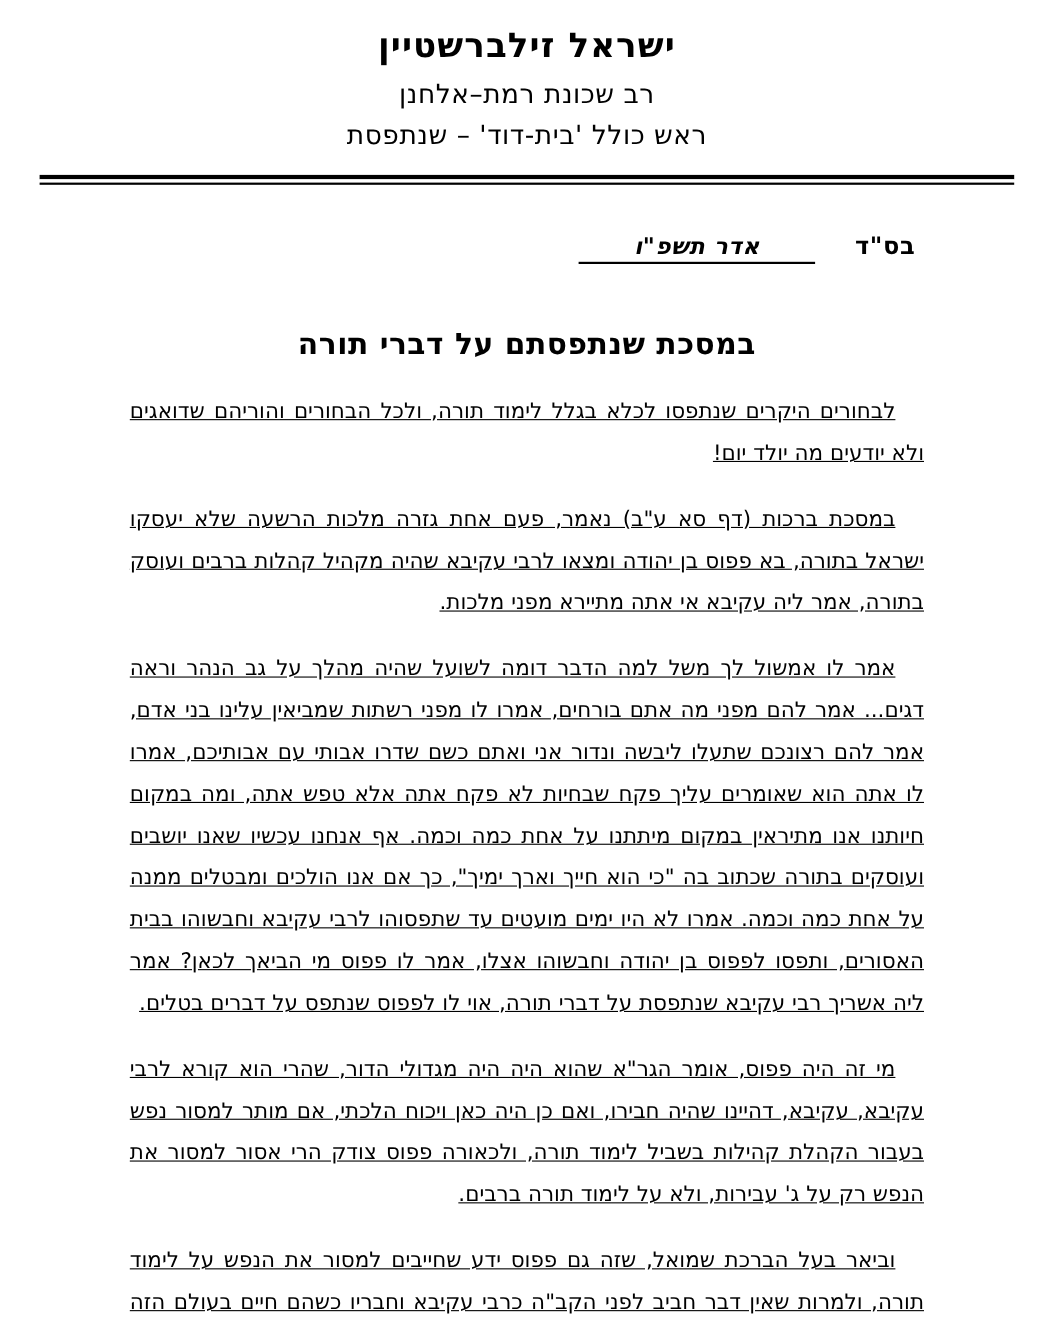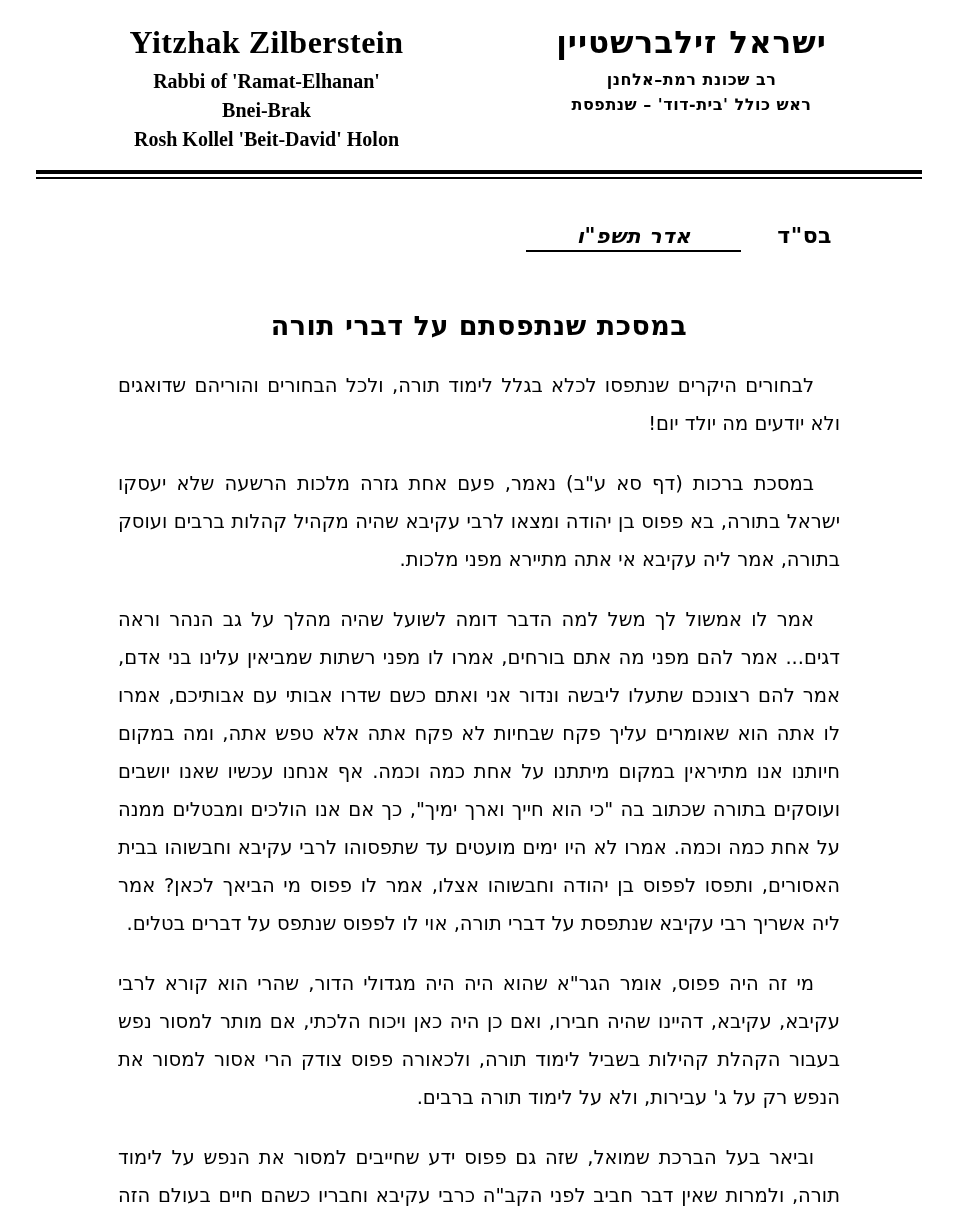--- a/index.html
+++ b/index.html
@@ -53,22 +53,22 @@
     line-height: 1.45;
   }
   .lh-name-heb {
     font-size: 31px;
     font-weight: bold;
     line-height: 1.2;
     margin-bottom: 7px;
     letter-spacing: 1px;
   }
   .lh-line-heb {
-    font-size: 16px;
-    font-weight: bold;
+    font-size: 24px;
+    font-weight: normal;
     line-height: 1.55;
     letter-spacing: 0.5px;
   }
 
   
   .rule-wrap {
     margin: 16px 2px 0 2px;
   }
   .rule-thick {
     height: 4px;
@@ -124,38 +124,33 @@
     direction: rtl;
     font-family: "DejaVu Sans", "Liberation Sans", sans-serif;
     font-size: 19.5px;
     line-height: 1.95;
     text-align: justify;
     padding: 0 84px 0 84px;
   }
   .body p {
     margin: 12px 0 22px 0;
     text-indent: 26px;
+    text-decoration: underline;
   }
   .body p:last-child {
     margin-bottom: 0;
   }
 </style>
 </head>
 <body>
 
 <div class="page">
 
   <div class="letterhead">
 
-    <div class="lh-col latin">
-      <div class="lh-name-latin">Yitzhak Zilberstein</div>
-      <div class="lh-line-latin">Rabbi of 'Ramat-Elhanan'</div>
-      <div class="lh-line-latin">Bnei-Brak</div>
-      <div class="lh-line-latin">Rosh Kollel 'Beit-David' Holon</div>
-    </div>
 
     <div class="lh-col hebrew">
       <div class="lh-name-heb">ישראל זילברשטיין</div>
       <div class="lh-line-heb">רב שכונת רמת–אלחנן</div>
       <div class="lh-line-heb">ראש כולל 'בית-דוד' – שנתפסת</div>
     </div>
 
   </div>
 
   <div class="rule-wrap">

